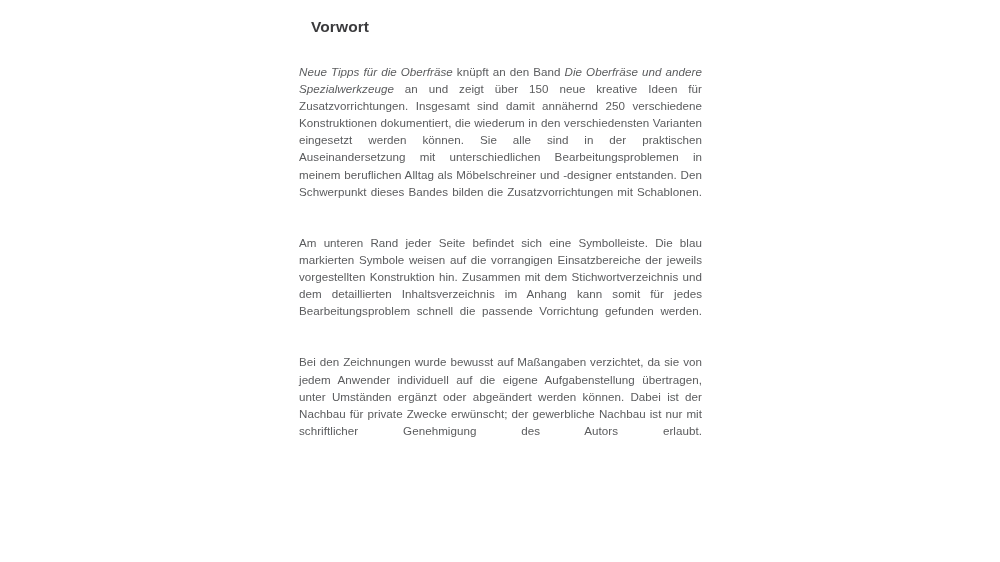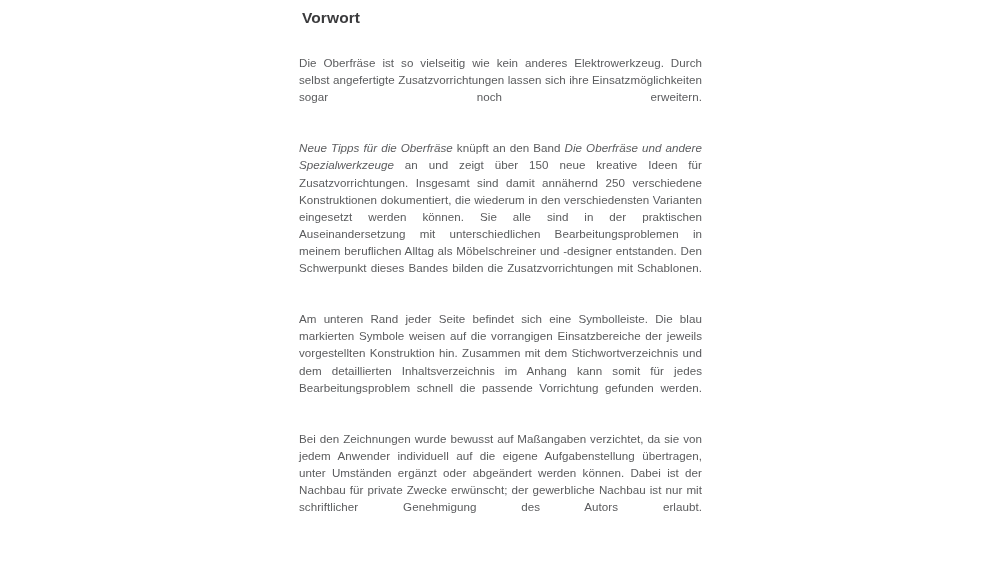--- a/index.html
+++ b/index.html
@@ -28,21 +28,21 @@
     left: 299px;
     top: 0;
     width: 403px;
   }
 
   .chapter-heading {
     font-size: 15.5px;
     font-weight: bold;
     color: #3b3b3d;
     letter-spacing: 0.1px;
-    margin: 3px;
+    margin: 12px;
     padding-top: 5px;
     line-height: 19px;
   }
 
   .body-block {
     margin-top: 27px;
   }
 
   .para {
     margin: 0;
@@ -74,21 +74,20 @@
 </head>
 <body>
 
 <div class="page">
 
   <div class="text-column">
 
     <h1 class="chapter-heading">Vorwort</h1>
 
     <div class="body-block">
-      <p class="para">Die Oberfräse ist so vielseitig wie kein anderes Elektrowerkzeug. Durch selbst angefertigte Zusatzvorrichtungen lassen sich ihre Einsatzmöglichkeiten sogar noch erweitern.</p>
       <p class="para"><em class="italic">Neue Tipps für die Oberfräse</em> knüpft an den Band <em class="italic">Die Oberfräse und andere Spezialwerkzeuge</em> an und zeigt über 150 neue kreative Ideen für Zusatzvorrich­tungen. Insgesamt sind damit annähernd 250 verschiedene Konstruktionen do­kumentiert, die wiederum in den verschiedensten Varianten eingesetzt werden können. Sie alle sind in der praktischen Auseinandersetzung mit unterschiedli­chen Bearbeitungsproblemen in meinem beruflichen Alltag als Möbelschreiner und -designer entstanden. Den Schwerpunkt dieses Bandes bilden die Zusatz­vorrichtungen mit Schablonen.</p>
       <p class="para">Am unteren Rand jeder Seite befindet sich eine Symbolleiste. Die blau markier­ten Symbole weisen auf die vorrangigen Einsatzbereiche der jeweils vorgestell­ten Konstruktion hin. Zusammen mit dem Stichwortverzeichnis und dem detail­lierten Inhaltsverzeichnis im Anhang kann somit für jedes Bearbeitungsproblem schnell die passende Vorrichtung gefunden werden.</p>
       <p class="para">Bei den Zeichnungen wurde bewusst auf Maßangaben verzichtet, da sie von jedem Anwender individuell auf die eigene Aufgabenstellung übertragen, unter Umständen ergänzt oder abgeändert werden können. Dabei ist der Nachbau für private Zwecke erwünscht; der gewerbliche Nachbau ist nur mit schriftlicher Genehmigung des Autors erlaubt.</p>
 
     </div>
 
   </div>
 
 </div>
 

